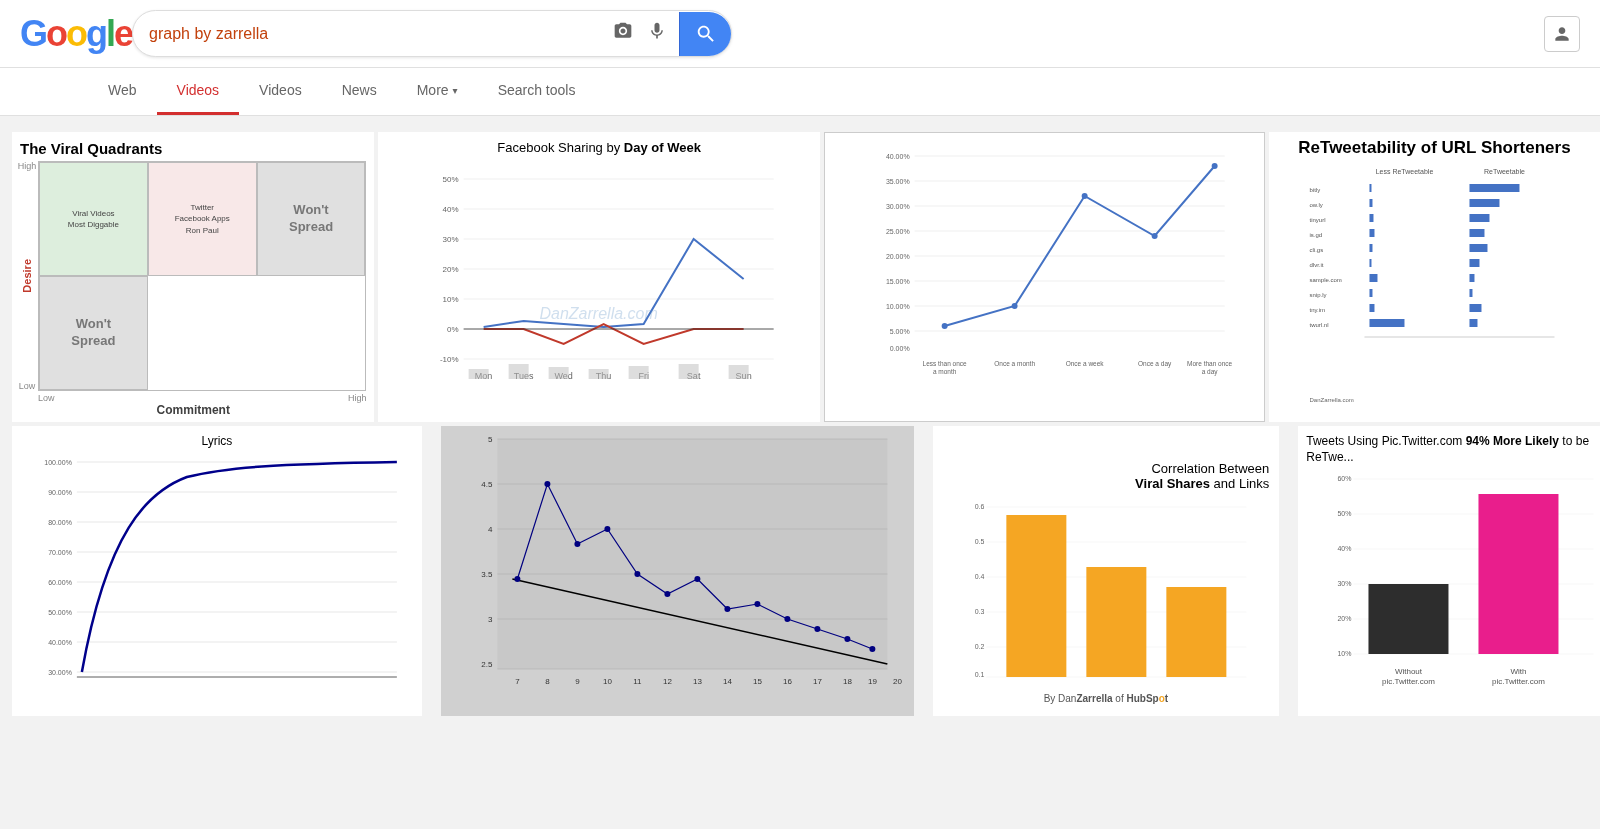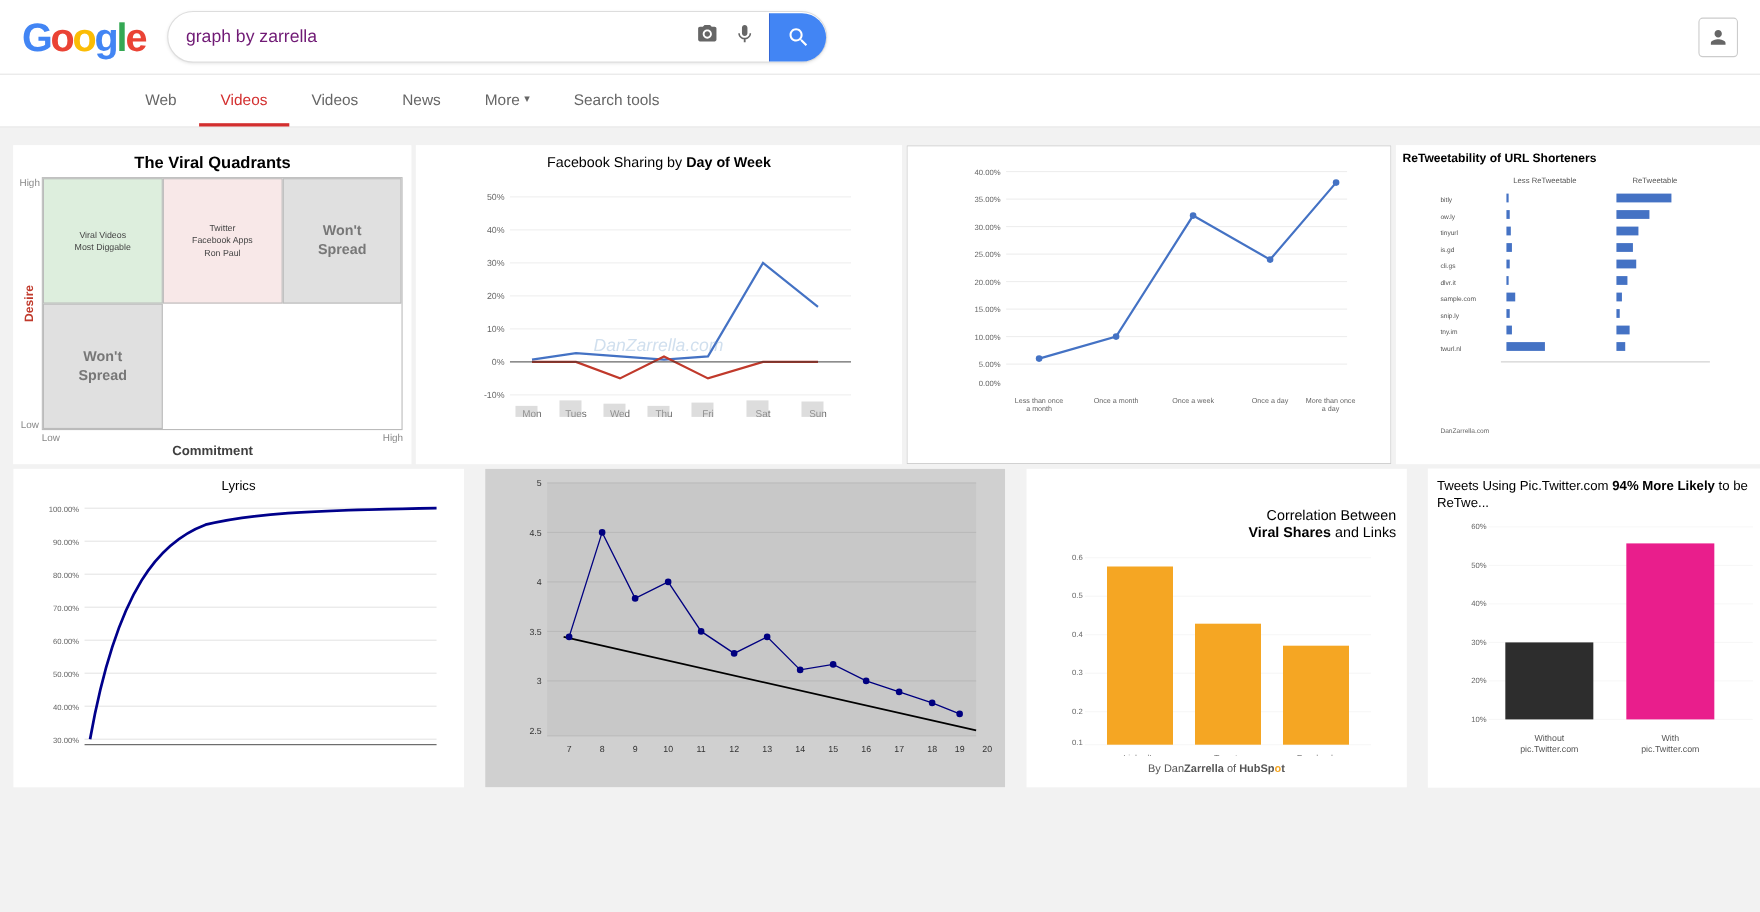--- a/index.html
+++ b/index.html
@@ -4,21 +4,20 @@
   <style>
     * { margin: 0; padding: 0; box-sizing: border-box; }
     body { font-family: Arial, sans-serif; background: #f2f2f2; }
 
     
     .header {
       background: #fff;
       padding: 10px 20px;
       display: flex;
       align-items: center;
-      gap: 20px;
       border-bottom: 1px solid #e0e0e0;
     }
     .google-logo {
       font-size: 36px;
       font-weight: bold;
       letter-spacing: -2px;
       user-select: none;
     }
     .logo-b { color: #4285F4; }
     .logo-l1 { color: #EA4335; }
@@ -35,21 +34,21 @@
       padding: 8px 16px;
       width: 600px;
       background: #fff;
       box-shadow: 0 1px 3px rgba(0,0,0,0.1);
     }
     .search-input {
       flex: 1;
       border: none;
       outline: none;
       font-size: 16px;
-      color: #701a75;
+      color: #c2410c;
     }
     .search-icons {
       display: flex;
       align-items: center;
       gap: 10px;
     }
     .icon-btn {
       background: none;
       border: none;
       cursor: pointer;
@@ -83,21 +82,21 @@
       align-items: center;
       justify-content: center;
       cursor: pointer;
       background: #fff;
     }
 
     
     .nav-bar {
       background: #fff;
       border-bottom: 1px solid #e0e0e0;
-      padding: 0 112px;
+      padding: 0 88px;
       display: flex;
       align-items: center;
       gap: 0;
     }
     .nav-tab {
       padding: 14px 20px;
       font-size: 14px;
       color: #666;
       cursor: pointer;
       border-bottom: 3px solid transparent;
@@ -191,21 +190,21 @@
   <a class="nav-tab" href="#">More <span class="dropdown-arrow">▾</span></a>
   <a class="nav-tab" href="#">Search tools</a>
 </div>
 
 <div class="results-container">
 
   <div class="top-row">
 
     <div class="chart-wrapper item-viral">
       <div style="padding:8px; height:290px; position:relative; background:#fff;">
-        <div style="text-align:center; font-weight:bold; font-size:15px; margin-bottom:4px;">The Viral Quadrants</div>
+        <div style="text-align:left; font-weight:bold; font-size:15px; margin-bottom:4px;">The Viral Quadrants</div>
         <div style="display:flex; height:230px; position:relative;">
 
           <div style="display:flex; flex-direction:column; justify-content:space-between; align-items:center; width:14px; margin-right:4px;">
             <span style="font-size:9px; color:#888;">High</span>
             <span style="font-size:11px; color:#c0392b; font-weight:bold; writing-mode:vertical-rl; transform:rotate(180deg);">Desire</span>
             <span style="font-size:9px; color:#888;">Low</span>
           </div>
 
           <div style="flex:1; display:grid; grid-template-columns:1fr 1fr 1fr; grid-template-rows:1fr 1fr; border:1px solid #bbb;">
             <div style="border:1px solid #bbb; background:#ddeedd; display:flex; flex-direction:column; align-items:center; justify-content:center; padding:4px; position:relative;">
@@ -317,21 +316,21 @@
           <text x="355" y="225" font-size="6.5" text-anchor="middle" fill="#666">More than once</text>
           <text x="355" y="233" font-size="6.5" text-anchor="middle" fill="#666">a day</text>
 
           <text x="370" y="245" font-size="7" text-anchor="end" fill="#888">DanZarrella.com</text>
         </svg>
       </div>
     </div>
 
     <div class="chart-wrapper item-retweet">
       <div style="padding:6px; height:290px; background:#fff; overflow:hidden;">
-        <div style="font-size:11px; font-weight:bold; margin-bottom:4px;">ReTweetability of URL Shorteners</div>
+        <div style="text-align:center; font-size:17px; font-weight:bold; margin-bottom:4px;">ReTweetability of URL Shorteners</div>
         <svg width="100%" height="260" viewBox="0 0 260 260">
 
           <text x="100" y="12" font-size="7" text-anchor="middle" fill="#555">Less ReTweetable</text>
           <text x="200" y="12" font-size="7" text-anchor="middle" fill="#555">ReTweetable</text>
 
           <text x="5" y="30" font-size="6" fill="#555">bitly</text>
           <rect x="65" y="22" width="2" height="8" fill="#4472c4"></rect>
           <rect x="165" y="22" width="50" height="8" fill="#4472c4"></rect>
 
           <text x="5" y="45" font-size="6" fill="#555">ow.ly</text>

